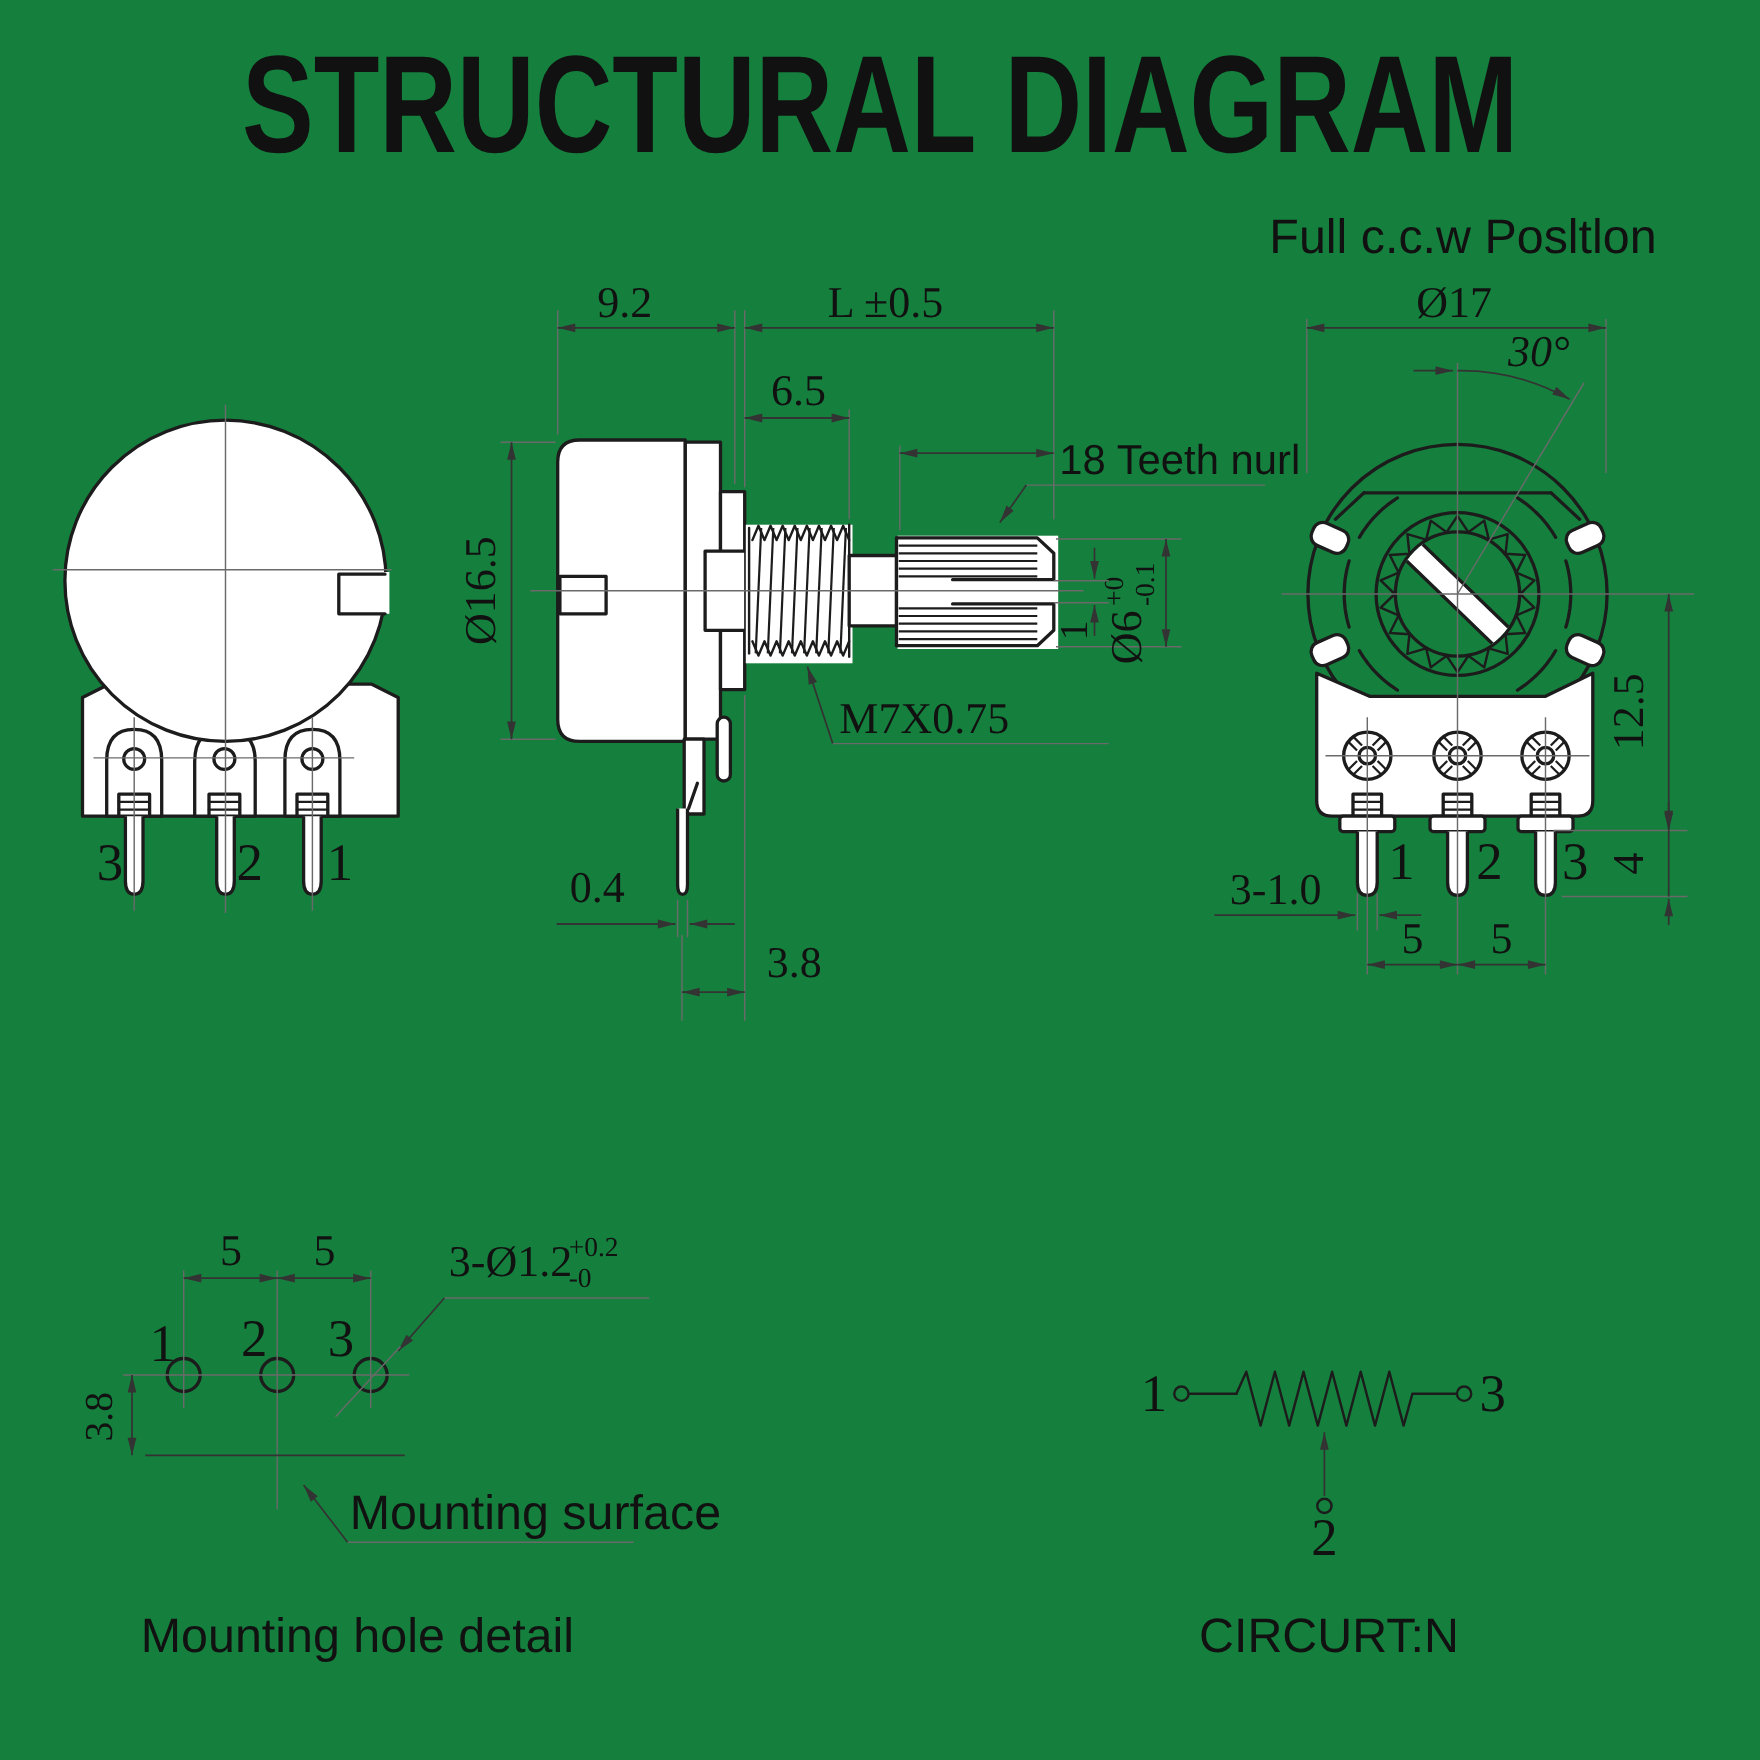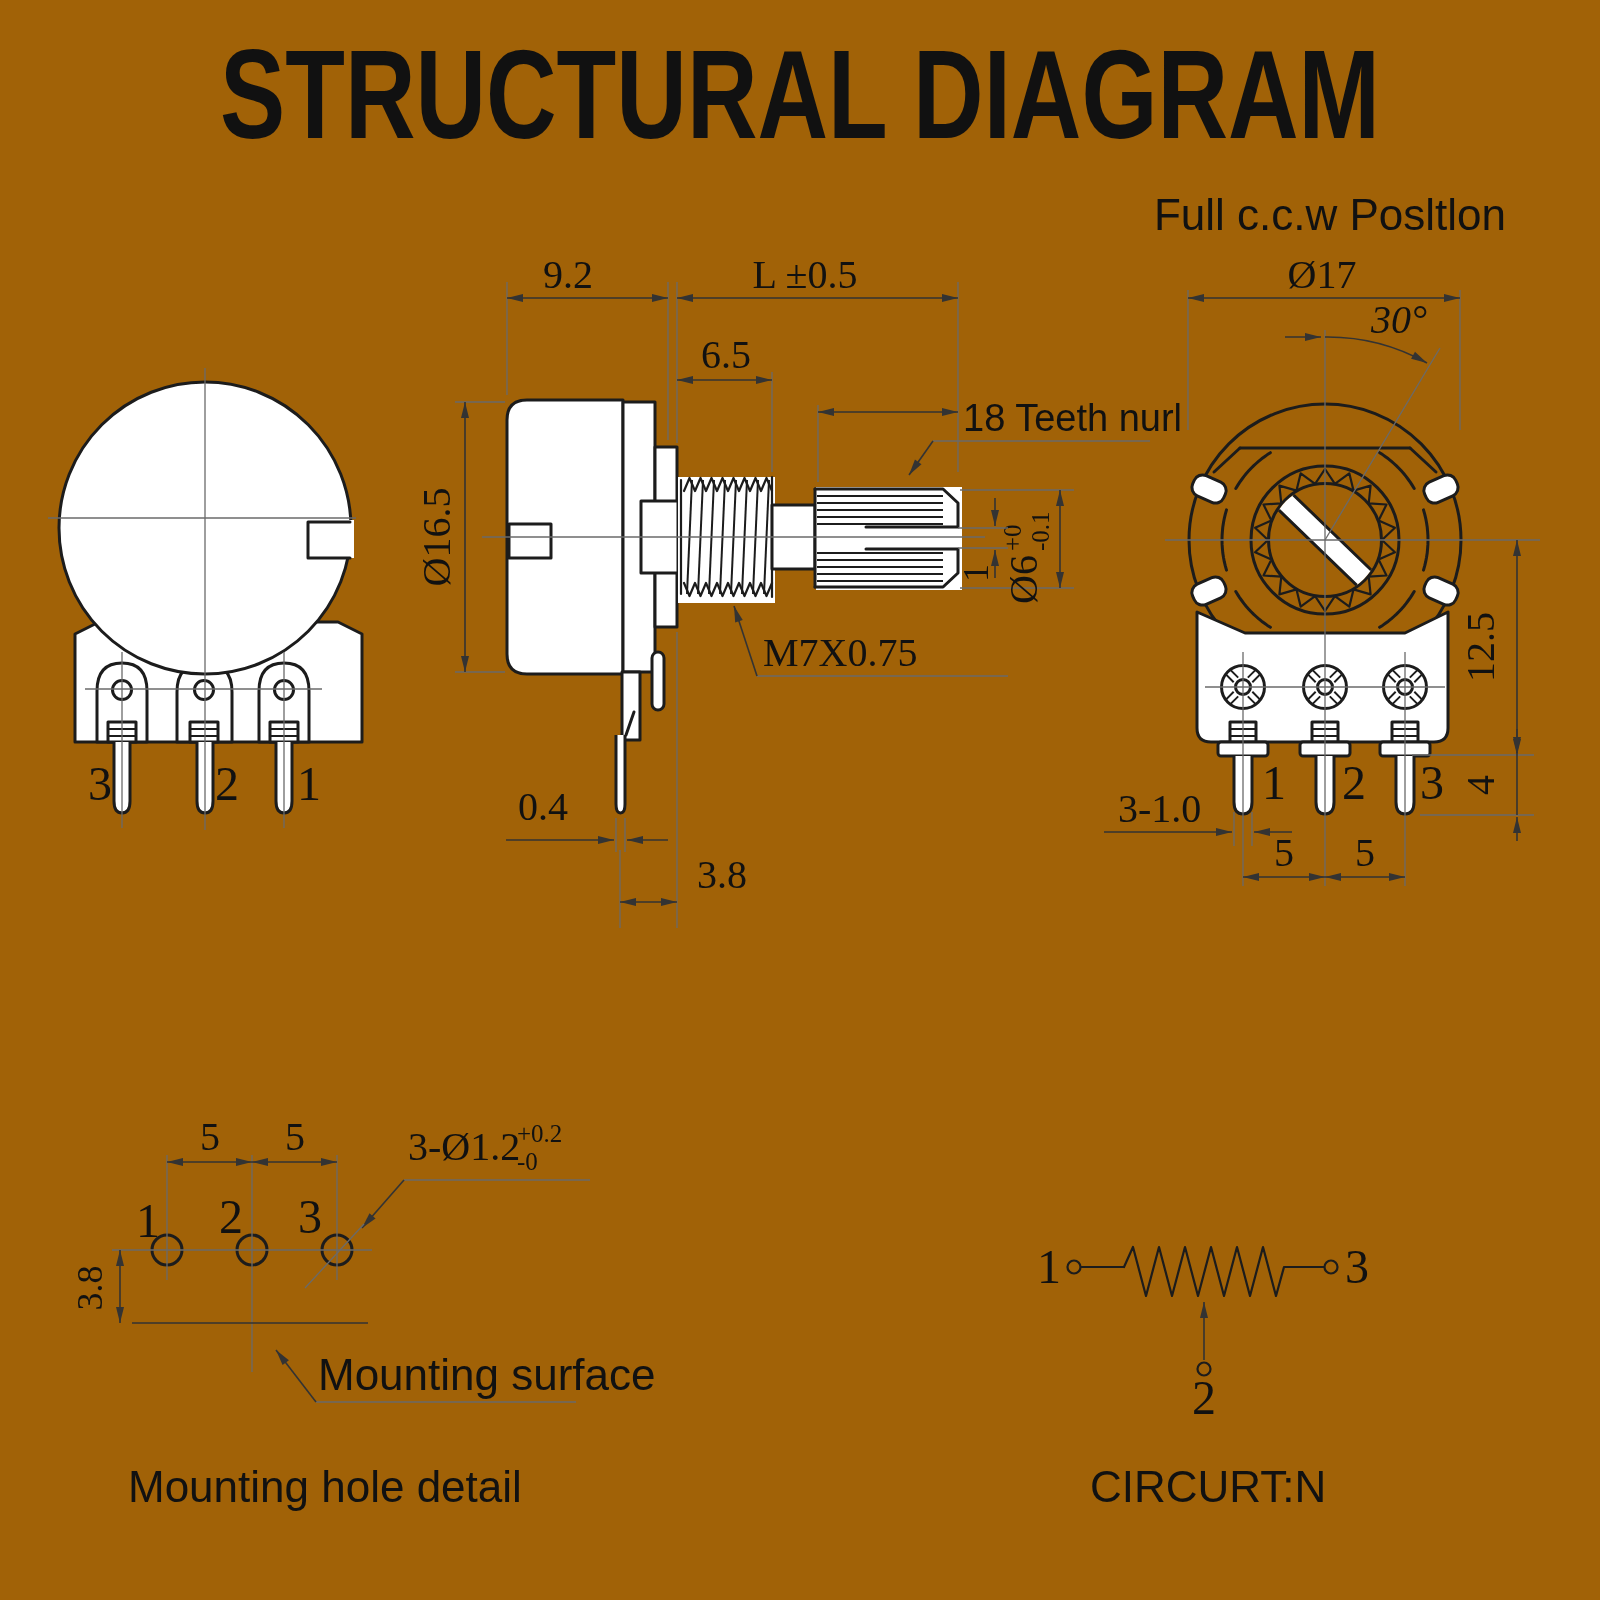--- a/index.html
+++ b/index.html
@@ -1,16 +1,16 @@
 <!DOCTYPE html>
 <html><head>
 <meta charset="utf-8">
 <style>
   html,body{margin:0;padding:0;background:#fff;}
-  #stage{position:relative;width:1600px;height:1600px;background:#a16207;overflow:hidden;
+  #stage{position:relative;width:1600px;height:1600px;background:#15803d;overflow:hidden;
          font-family:"Liberation Sans",sans-serif;text-decoration:underline;}
   svg{position:absolute;left:0;top:0;}
   
   .o  {stroke:#1c1c1c;stroke-width:3;fill:none;stroke-linecap:round;stroke-linejoin:round;}
   .o2 {stroke:#1c1c1c;stroke-width:2.2;fill:none;stroke-linecap:round;stroke-linejoin:round;}
   .ow {stroke:#1c1c1c;stroke-width:3;fill:#ffffff;stroke-linejoin:round;}
   .er {fill:#ffffff;stroke:none;}
   
   .t  {stroke:#6a6a6a;stroke-width:1.3;fill:none;}
   

